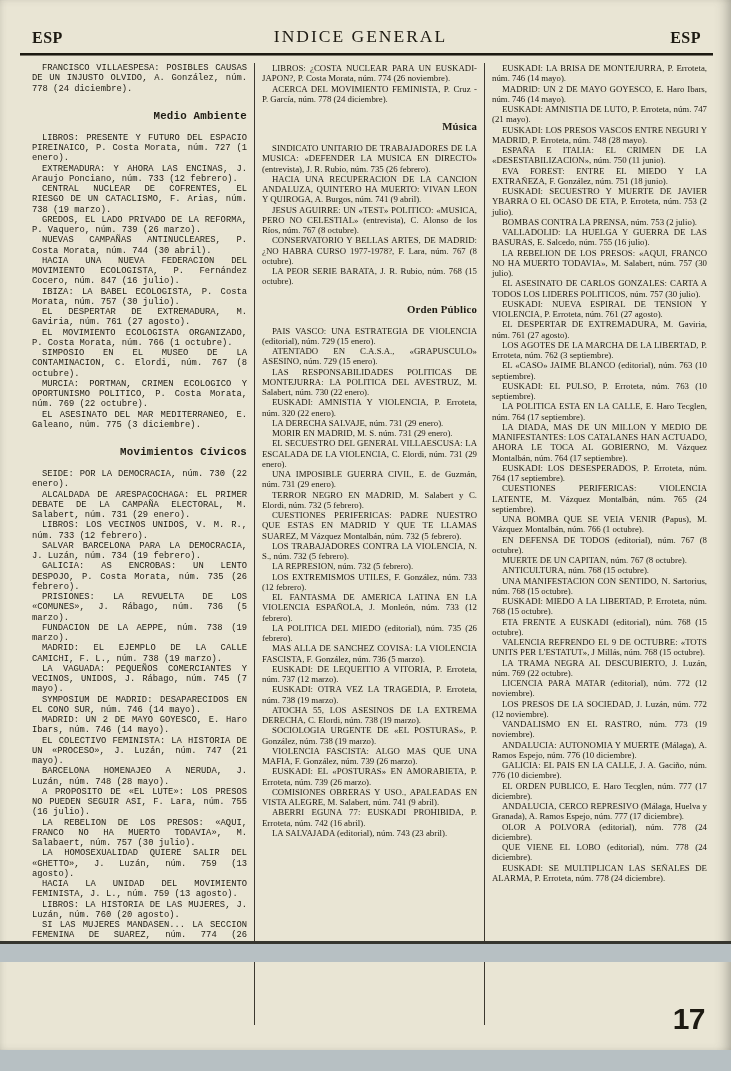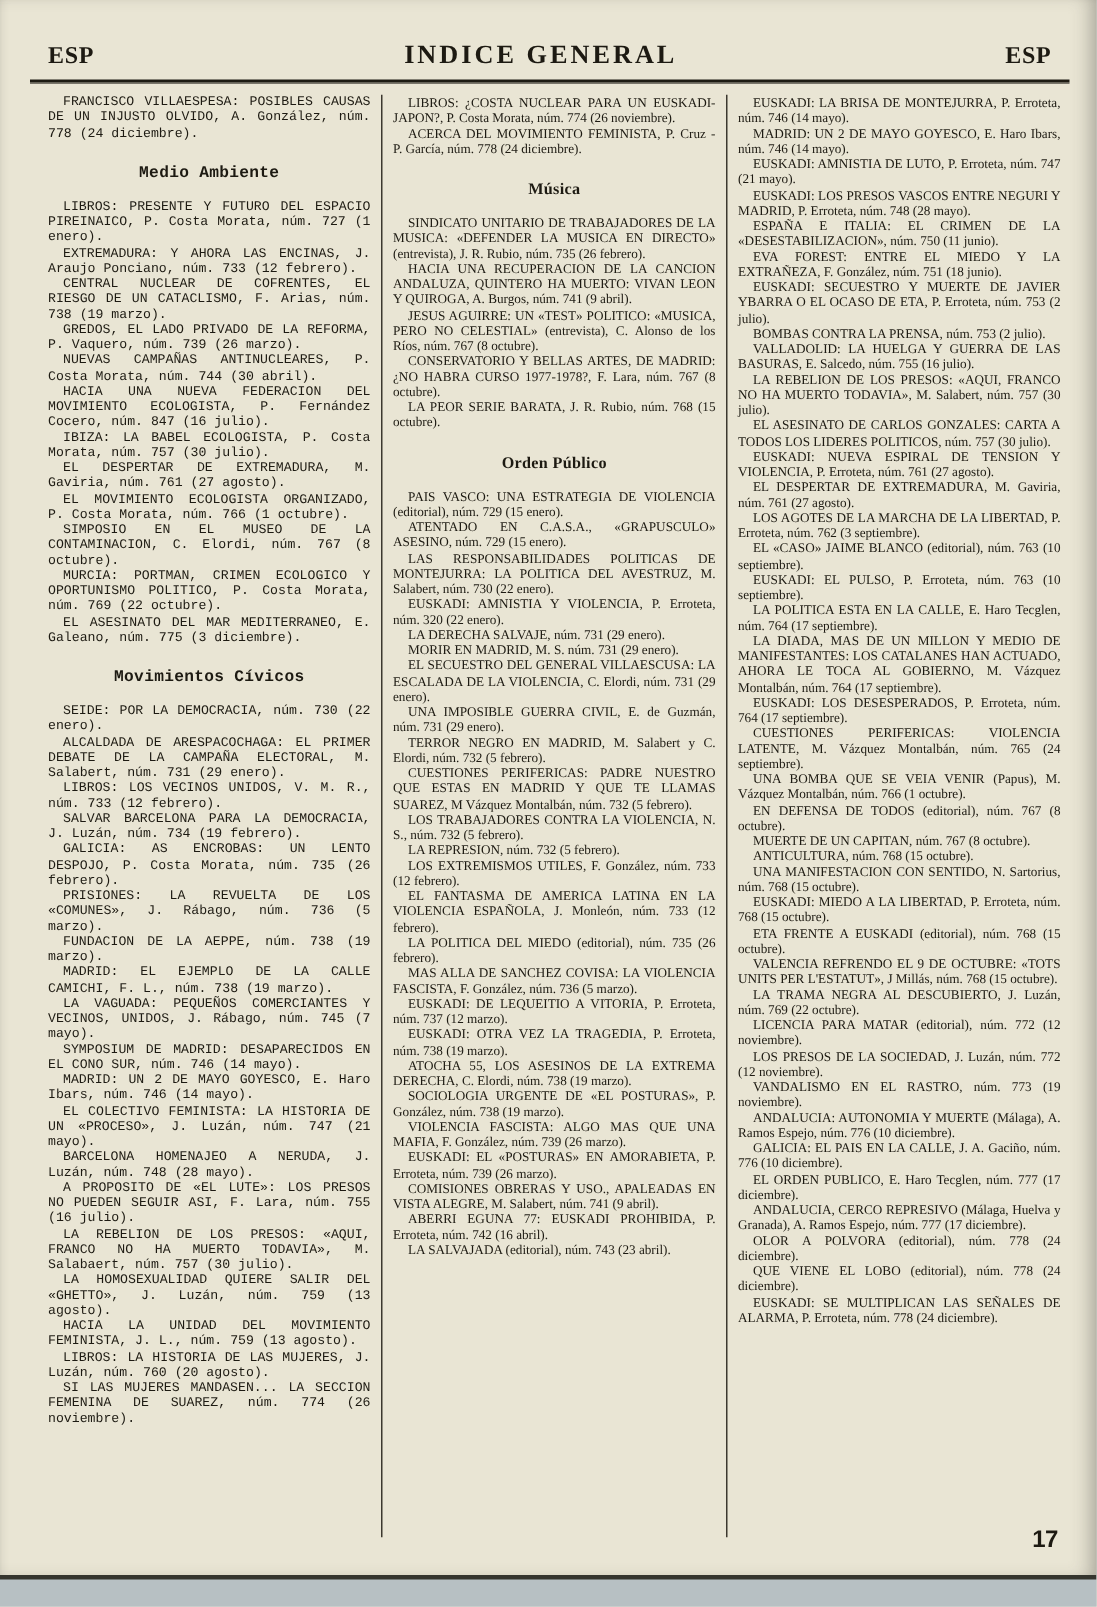--- a/index.html
+++ b/index.html
@@ -7,37 +7,37 @@
     --ink:#1d1a12;
     --strip:#b7c0c3;
   }
   *{box-sizing:border-box;margin:0;padding:0;}
   html,body{width:731px;height:1071px;overflow:hidden;}
   body{
     background:var(--strip);
     font-family:"Liberation Serif", serif;
     color:var(--ink);
   }
-  .scan{position:relative;width:731px;height:1071px;}
+  .scan{position:relative;width:731px;height:962px;}
   .page{
     position:absolute;top:0;left:0;width:731px;height:1050px;
     background:var(--paper);
     box-shadow:inset -10px 0 14px -8px rgba(60,60,55,.45), inset 4px 0 8px -6px rgba(60,60,55,.3);
     overflow:hidden;
   }
   
   .hdr{
     display:flex;align-items:flex-end;justify-content:space-between;
     padding:26px 30px 6px 32px;
   }
   .hdr .esp{
     font-size:16px;font-weight:bold;letter-spacing:.5px;
   }
   .hdr .title{
-    font-size:17.5px;font-weight:bold;letter-spacing:2px;
+    font-size:17.5px;font-weight:normal;letter-spacing:2px;
     transform:translateX(-6px);
   }
   .rule{
     margin:0 18px 0 20px;height:3px;
     border-top:2px solid var(--ink);
     border-bottom:1px solid rgba(29,26,18,.55);
   }
   
   .columns{
     display:flex;
@@ -53,26 +53,26 @@
     text-align:justify;
     overflow:hidden;
   }
   .col:first-child{padding-left:0;font-family:Liberation Mono, monospace;}
   .col:last-child{padding-right:0;}
   .vdiv{width:1px;background:var(--ink);opacity:.85;}
   p.entry{text-indent:10px;}
   h3.heading{
     font-size:10.8px;line-height:12px;
     margin:16px 0 11px;
-    text-align:center;letter-spacing:.2px;
+    text-align:right;letter-spacing:.2px;
   }
   .pagenum{
     position:absolute;right:26px;bottom:14px;
     font-family:"Liberation Sans", sans-serif;
-    font-weight:bold;font-size:16px;letter-spacing:-0.5px;
+    font-weight:bold;font-size:30px;letter-spacing:-0.5px;
   }
   .bottom-strip{
     position:absolute;left:0;bottom:0;width:731px;height:21px;
     background:var(--strip);
     border-top:3px solid #35352e;
   }
 </style>
 </head>
 <body>
 

